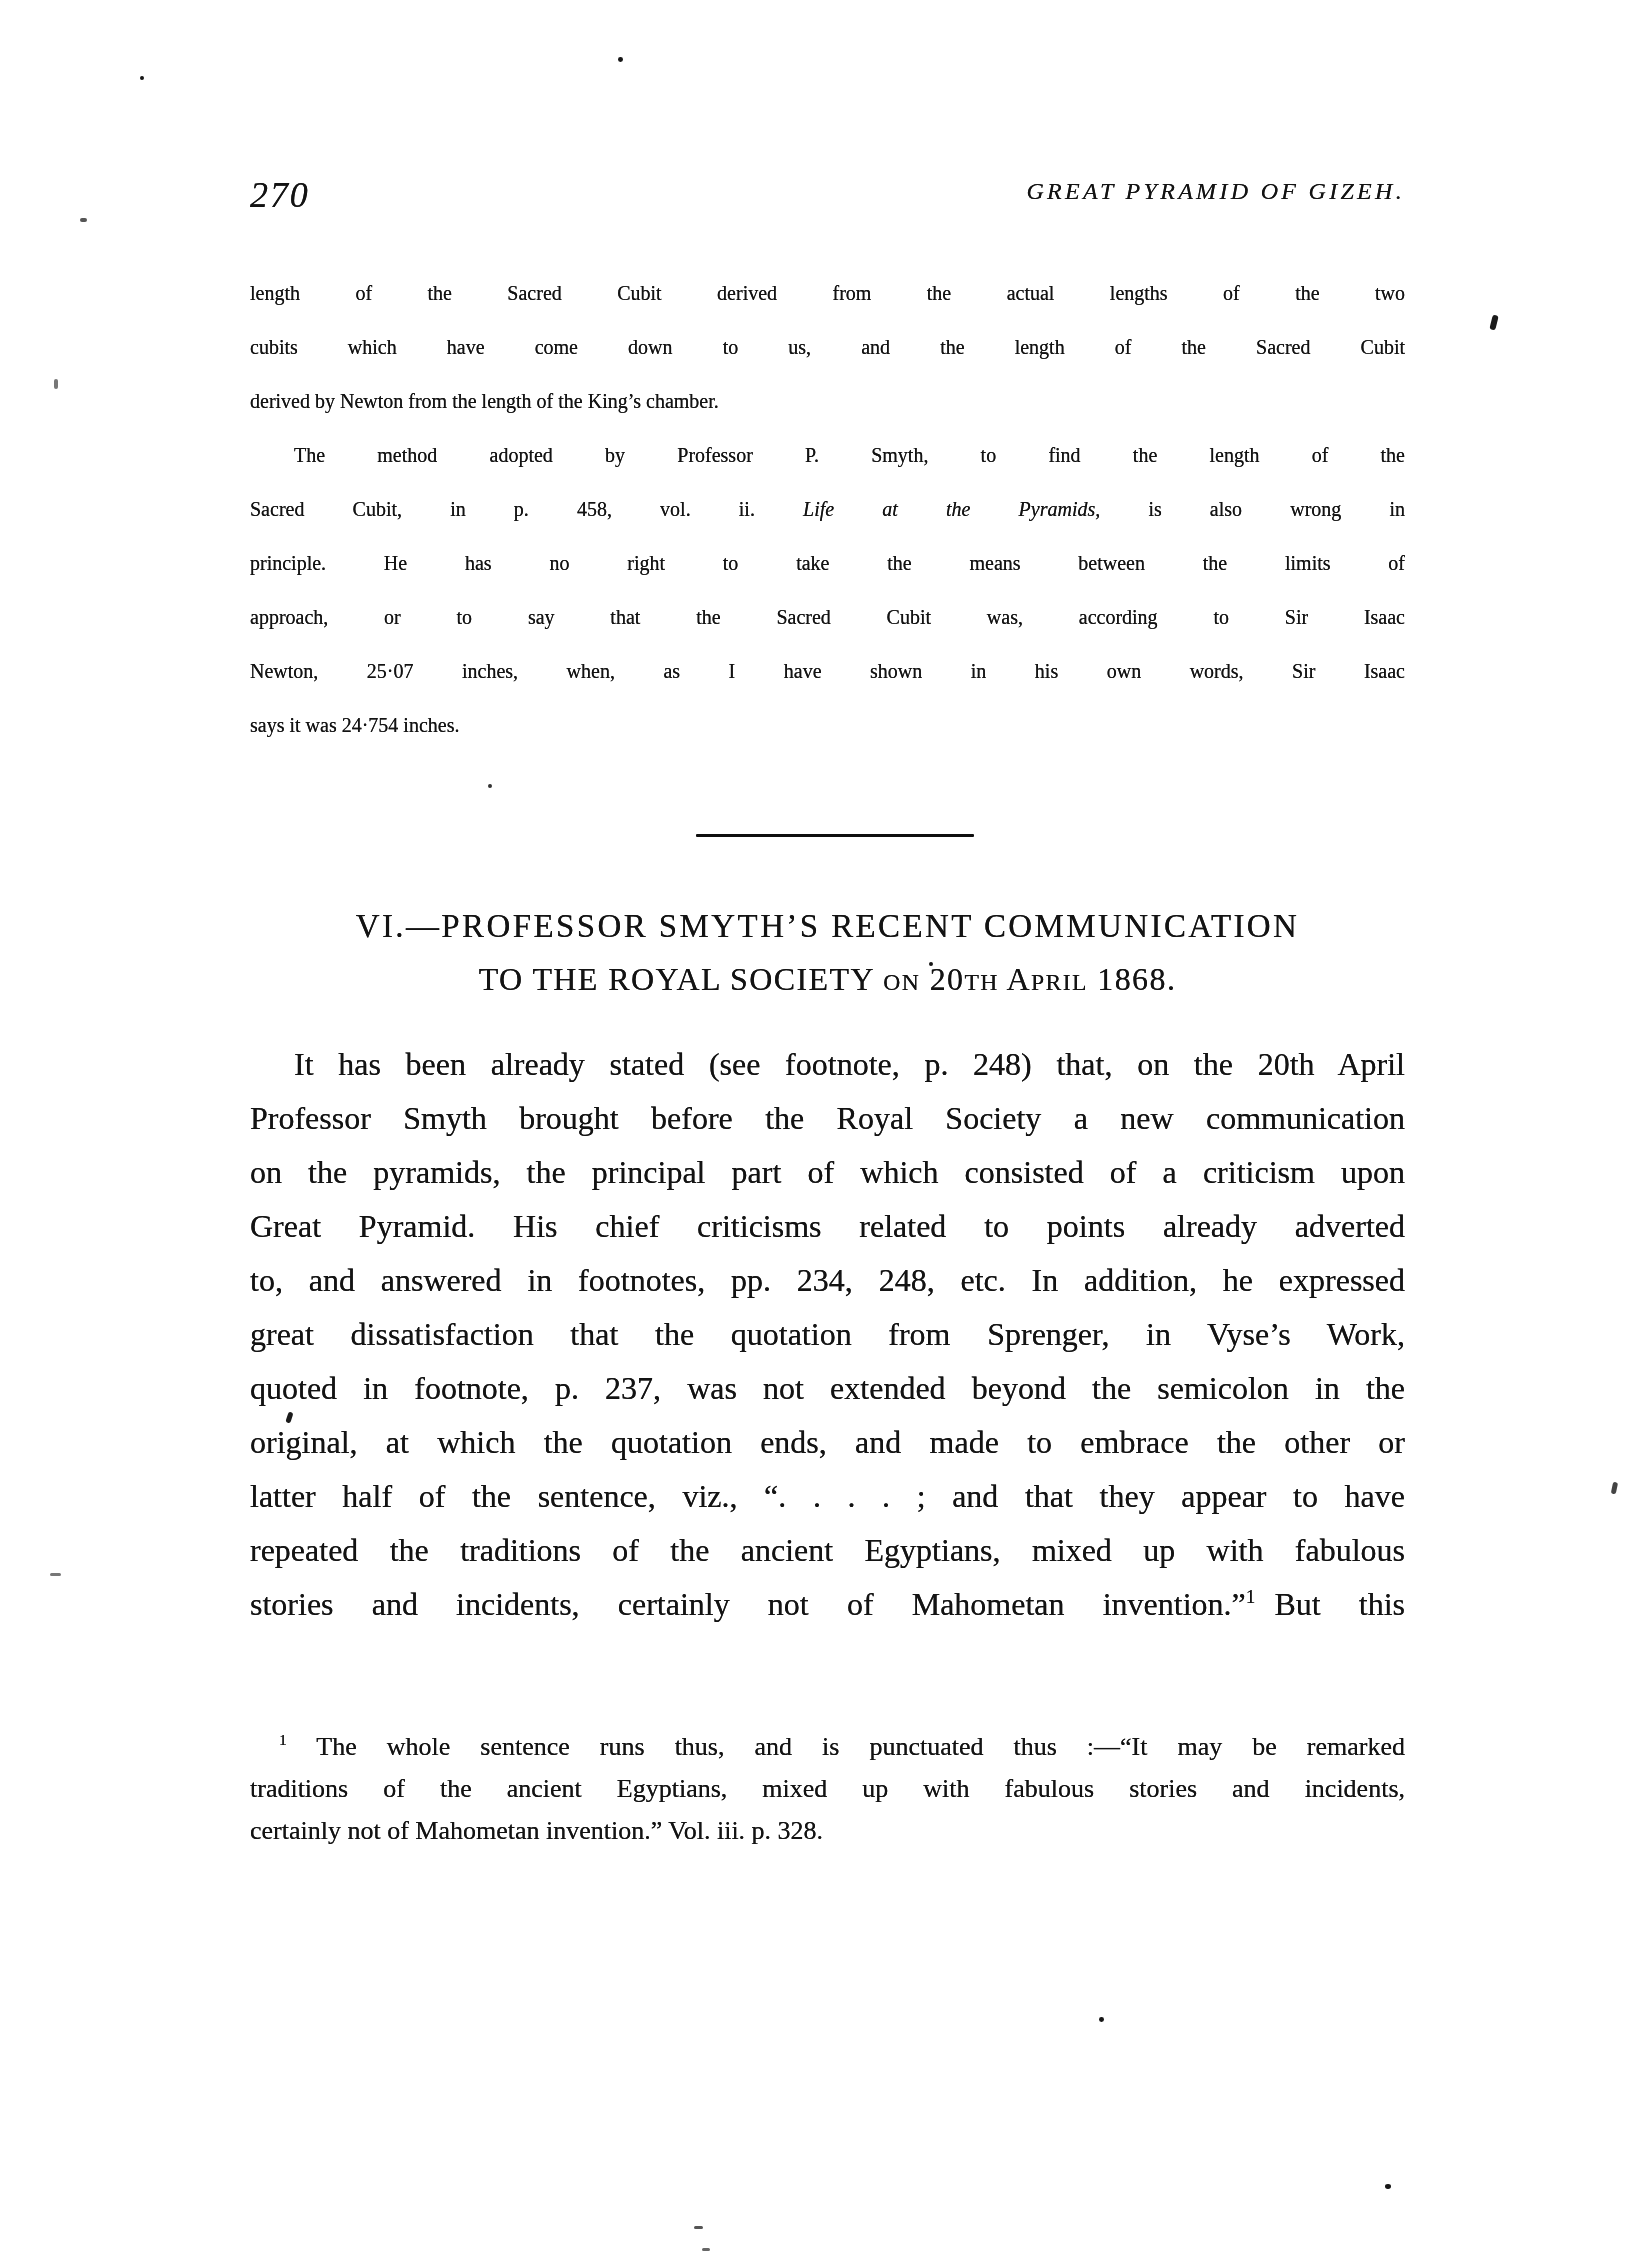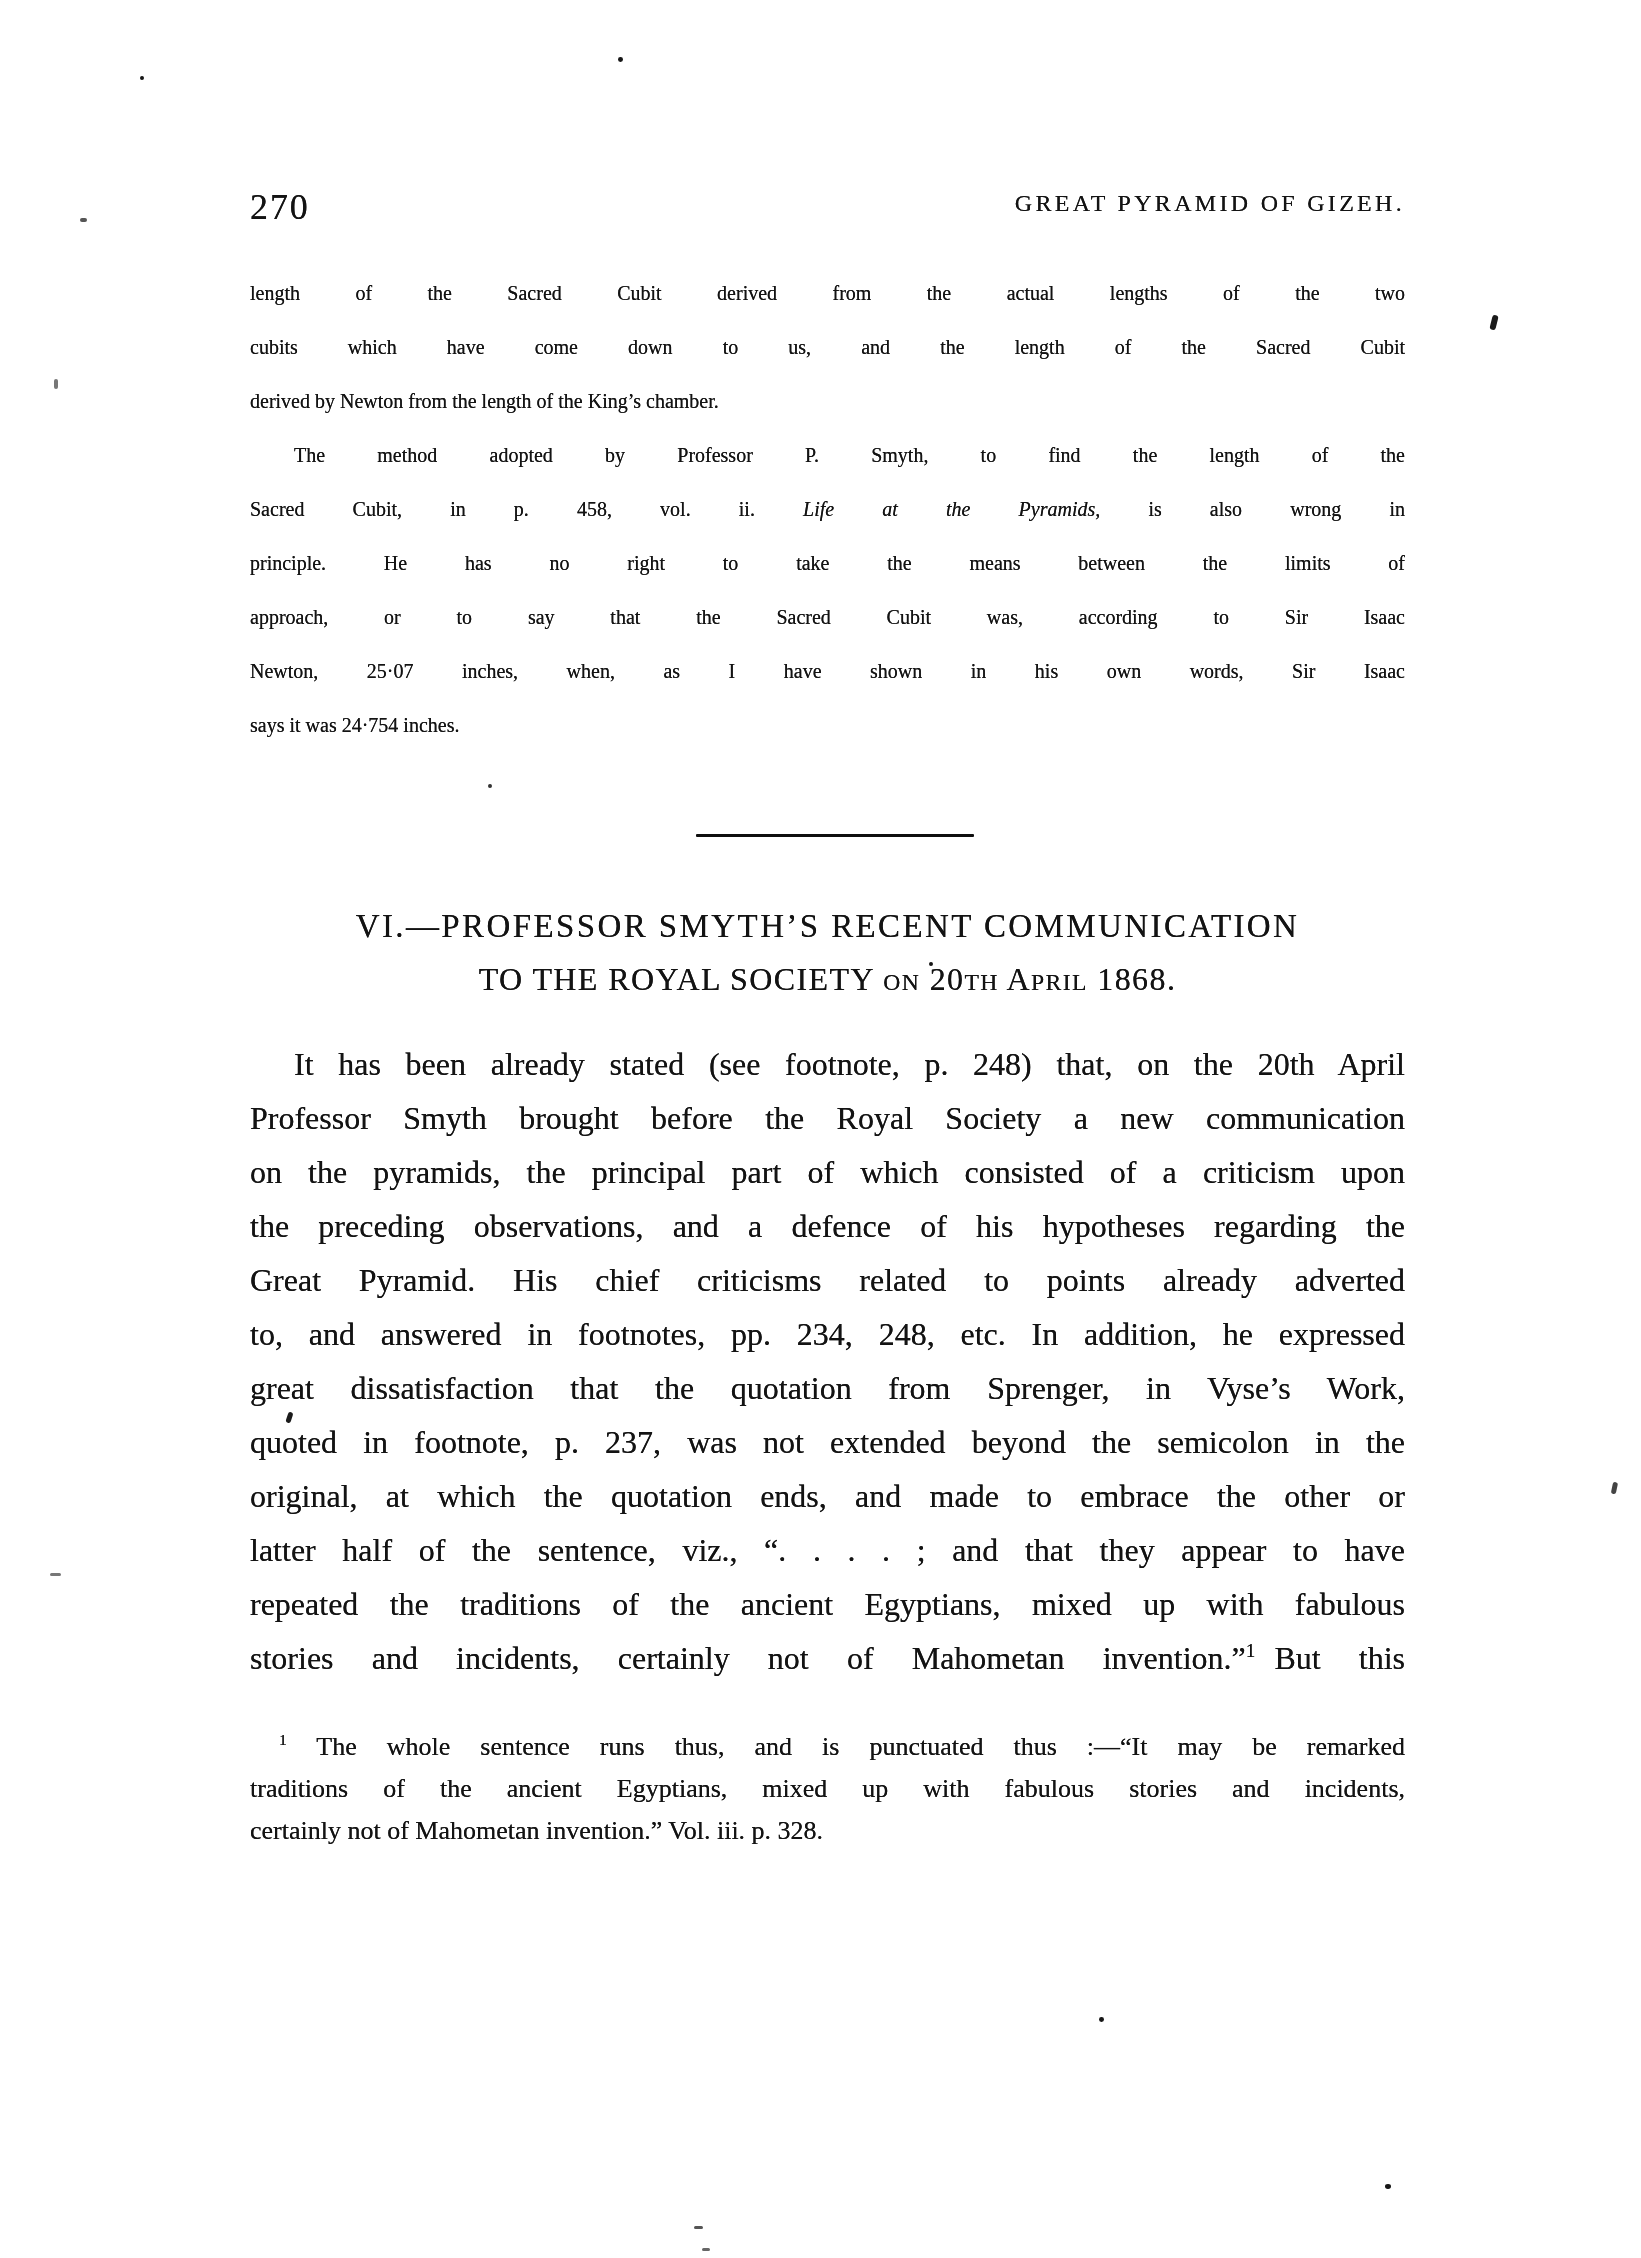--- a/index.html
+++ b/index.html
@@ -10,22 +10,23 @@
     background: #ffffff;
     color: #131313;
     font-family: "Liberation Serif", "DejaVu Serif", serif;
     overflow: hidden;
     text-shadow: 0 0 0.6px rgba(10,10,10,0.85);
   }
 
   
   .header {
     position: absolute;
-    left: 250px; top: 184px; width: 1155px;
+    left: 250px; top: 172px; width: 1155px;
     height: 48px;
+    font-style: italic;
   }
   .pagenum {
     position: absolute; left: 0; top: 1.9px;
     font-size: 36px; letter-spacing: 1.9px;
   }
   .running-title {
     display: block; text-align: right;
     font-size: 24px; letter-spacing: 3.3px;
     padding-top: 5.7px;
   }
@@ -108,21 +109,20 @@
       <span><span>20</span><span class="sc">TH</span></span>
       <span><span>A</span><span class="sc">PRIL</span></span>
       <span>1868.</span>
     </div>
   </div>
 
   <div class="textblock mainpara">
     <div class="line jline indent">It has been already stated (see footnote, p. 248) that, on the 20th April</div>
     <div class="line jline">Professor Smyth brought before the Royal Society a new communication</div>
     <div class="line jline">on the pyramids, the principal part of which consisted of a criticism upon</div>
-    <div class="line jline">the preceding observations, and a defence of his hypotheses regarding the</div>
     <div class="line jline">Great Pyramid.  His chief criticisms related to points already adverted</div>
     <div class="line jline">to, and answered in footnotes, pp. 234, 248, etc.  In addition, he expressed</div>
     <div class="line jline">great dissatisfaction that the quotation from Sprenger, in Vyse’s Work,</div>
     <div class="line jline">quoted in footnote, p. 237, was not extended beyond the semicolon in the</div>
     <div class="line jline">original, at which the quotation ends, and made to embrace the other or</div>
     <div class="line jline">latter half of the sentence, viz., “. . . . ; and that they appear to have</div>
     <div class="line jline">repeated the traditions of the ancient Egyptians, mixed up with fabulous</div>
     <div class="line jline"><span>stories and incidents, certainly not of Mahometan invention.”</span><span class="sup">1</span><span class="gap2"></span><span>But this</span></div>
   </div>
 

